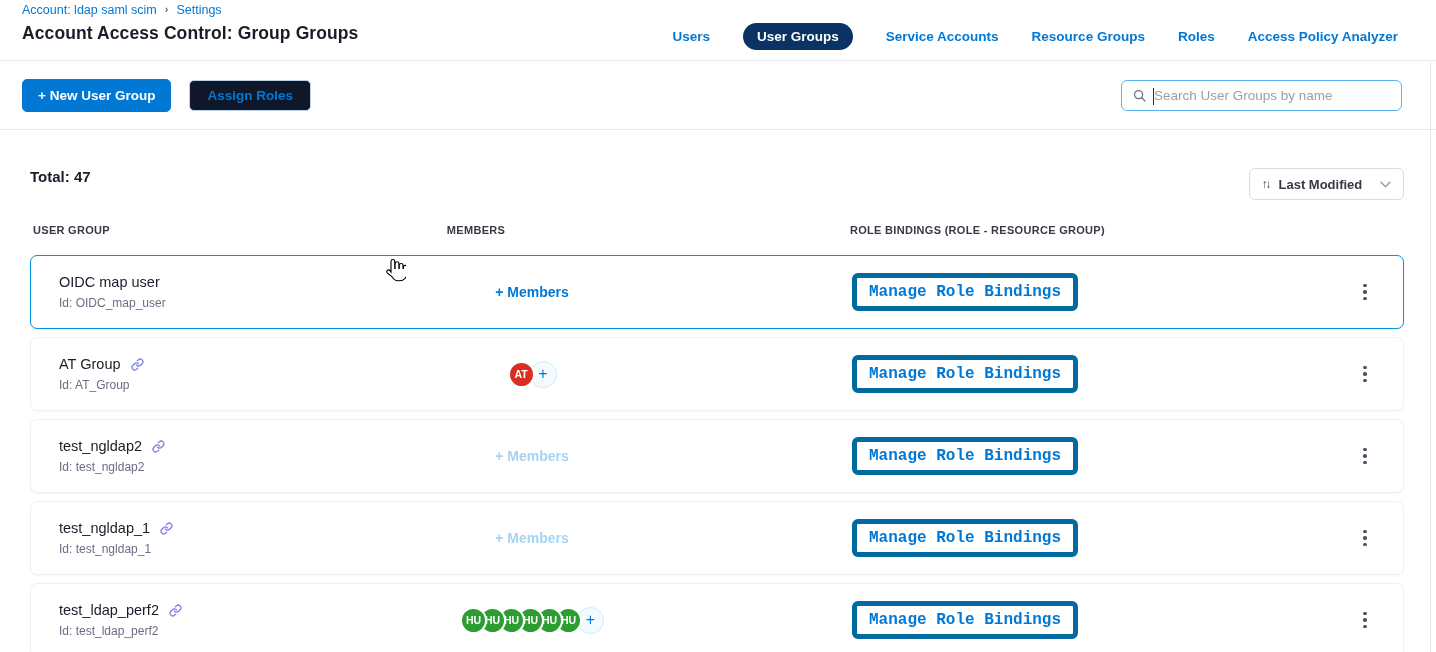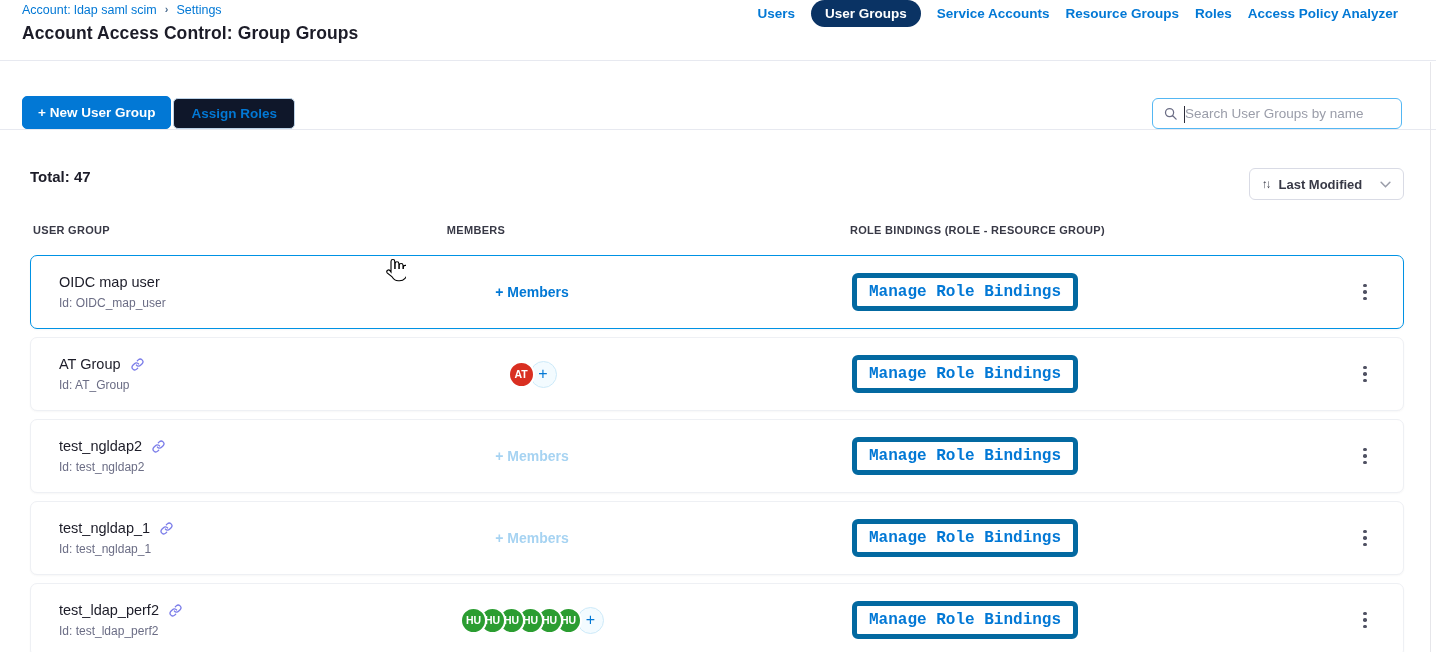--- a/index.html
+++ b/index.html
@@ -8,28 +8,28 @@
     position:relative; width:1436px; height:652px; overflow:hidden; background:#fff;
     font-family:"Liberation Sans","DejaVu Sans",sans-serif; color:#1c1c28;
   }
   
   .topbar { height:61px; border-bottom:1px solid #e7e9f0; display:flex; justify-content:space-between; padding:0 38px 0 22px; }
   .topbar-left { padding-top:3px; }
   .breadcrumb { display:flex; align-items:flex-start; gap:8px; font-size:12.5px; }
   .breadcrumb a { color:#0278d5; text-decoration:none; cursor:pointer; }
   .breadcrumb .sep { color:#4d6e91; font-size:11px; font-weight:700; }
   .page-title { font-size:17.5px; font-weight:700; color:#1c1c28; margin-top:6px; letter-spacing:0.1px; }
-  .tabs { display:flex; align-items:flex-start; gap:16px; height:50px; }
+  .tabs { display:flex; align-items:flex-end; gap:33px; height:50px; }
   .tab { background:none; border:none; font-family:inherit; font-size:13.5px; font-weight:600; color:#0278d5; cursor:pointer; white-space:nowrap; padding:6px 0; }
   .tab.active { background:#0a3364; color:#fff; border-radius:999px; padding:6px 14px; }
   
-  .toolbar { height:69px; border-bottom:1px solid #e7e9f0; display:flex; align-items:flex-end; gap:2px; padding:0 34px 0 22px; }
+  .toolbar { height:69px; border-bottom:1px solid #e7e9f0; display:flex; align-items:center; gap:18px; padding:0 34px 0 22px; }
   .btn-primary { background:#0278d5; border:1px solid #0278d5; color:#fff; font-family:inherit; font-size:13.5px; font-weight:700; border-radius:5px; padding:8px 15px; cursor:pointer; }
   .btn-secondary { background:#0f172a; border:1px solid #bdd3e8; color:#0278d5; font-family:inherit; font-size:13.5px; font-weight:700; border-radius:5px; padding:7px 17px; cursor:pointer; }
-  .search { position:relative; margin-left:auto; display:flex; align-items:center; gap:7px; width:250px; height:31px; border:1px solid #54b7f3; border-radius:6px; background:#fff; padding:0 10px; }
+  .search { position:relative; margin-left:auto; display:flex; align-items:center; gap:7px; width:281px; height:31px; border:1px solid #54b7f3; border-radius:6px; background:#fff; padding:0 10px; }
   .search input { border:none; outline:none; width:100%; font-family:inherit; font-size:13.5px; color:#333; background:transparent; }
   .search input::placeholder { color:#9a9da9; }
   .search .caret { position:absolute; left:31px; top:7px; width:1px; height:17px; background:#2b2b38; }
   
   .content { padding:0 32px 0 30px; }
   .list-controls { display:flex; margin-top:38px; height:32px; }
   .total { font-size:15px; font-weight:700; color:#1c1c28; }
   .sort { margin-left:auto; display:flex; align-items:center; gap:9px; height:32px; min-width:155px; background:#fff; border:1px solid #d9dbe5; border-radius:6px; padding:0 12px; font-family:inherit; font-size:13px; font-weight:600; color:#383946; cursor:pointer; }
   .sort-arrows { font-size:11.5px; letter-spacing:-2px; color:#383946; font-weight:400; }
   .sort .chev { margin-left:auto; display:flex; }

